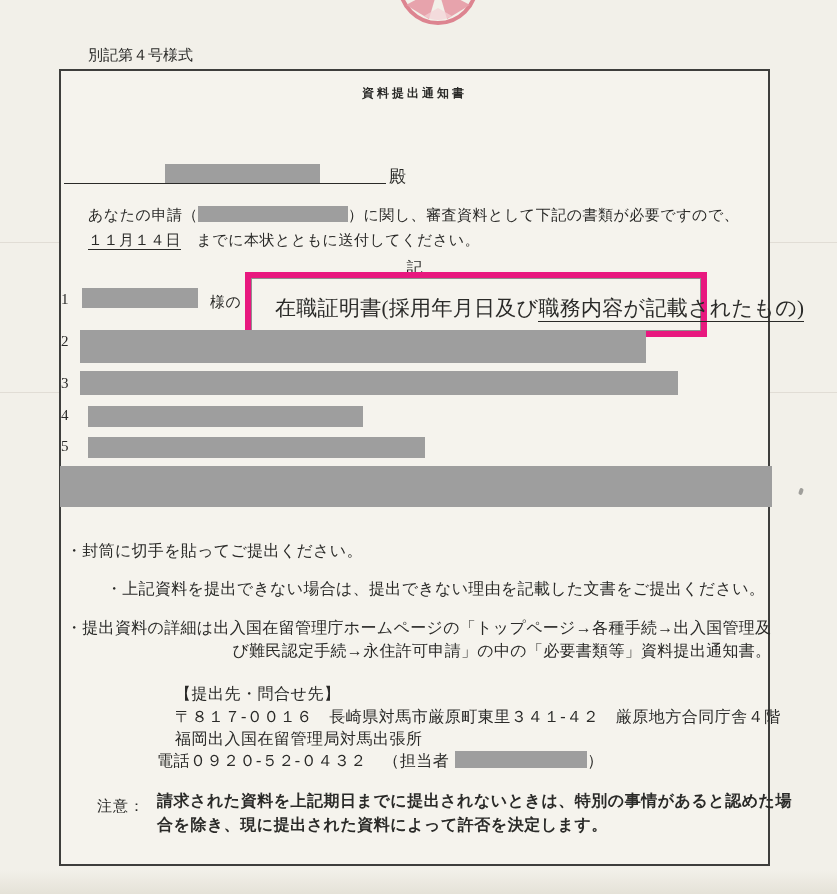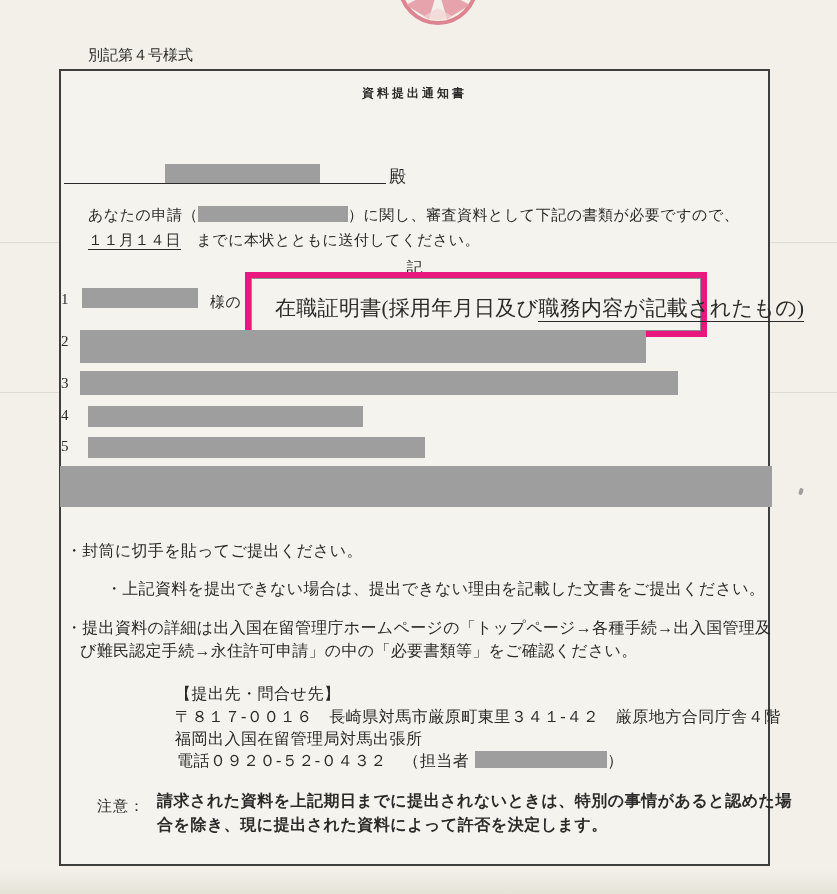--- a/index.html
+++ b/index.html
@@ -93,29 +93,29 @@
   <div class="abs item-no" style="left:61px;top:407px;">4</div>
   <div class="redaction" style="left:88px;top:406px;width:275px;height:21px;"></div>
 
   <div class="abs item-no" style="left:61px;top:438px;">5</div>
   <div class="redaction" style="left:88px;top:437px;width:337px;height:21px;"></div>
 
   <div class="redaction" style="left:60px;top:466px;width:712px;height:41px;"></div>
 
   <div class="abs note-block" style="left:66px;top:539px;">・封筒に切手を貼ってご提出ください。</div>
   <div class="abs note-block" style="left:66px;top:577px;margin-left:40px;">・上記資料を提出できない場合は、提出できない理由を記載した文書をご提出ください。</div>
-  <div class="abs note-block" style="left:66px;top:616px;">
+  <div class="abs note-block" style="left:66px;top:616px;text-align:right;">
     <div>・提出資料の詳細は出入国在留管理庁ホームページの「トップページ→各種手続→出入国管理及</div>
-    <div style="padding-left:14px;">び難民認定手続→永住許可申請」の中の「必要書類等」をご確認ください。</div>
+    <div style="padding-left:14px;">び難民認定手続→永住許可申請」の中の「必要書類等」資料提出通知書。</div>
   </div>
 
   <div class="abs contact-line" style="left:175px;top:684px;">【提出先・問合せ先】</div>
   <div class="abs contact-line" style="left:175px;top:707px;">〒８１７-００１６　長崎県対馬市厳原町東里３４１-４２　厳原地方合同庁舎４階</div>
   <div class="abs contact-line" style="left:175px;top:729px;text-align:center;">福岡出入国在留管理局対馬出張所</div>
-  <div class="abs contact-line" style="left:177px;top:751px;">
+  <div class="abs contact-line" style="left:157px;top:751px;">
     <span>電話０９２０-５２-０４３２　（担当者</span><span class="redaction-inline" style="width:132px;height:17px;margin-left:6px;"></span><span>）</span>
   </div>
 
   <div class="abs" style="left:97px;top:797px;font-size:15px;letter-spacing:1px;">注意：</div>
   <div class="abs caution-text" style="left:157px;top:789px;">
     <div>請求された資料を上記期日までに提出されないときは、特別の事情があると認めた場</div>
     <div>合を除き、現に提出された資料によって許否を決定します。</div>
   </div>
 
 </div>

